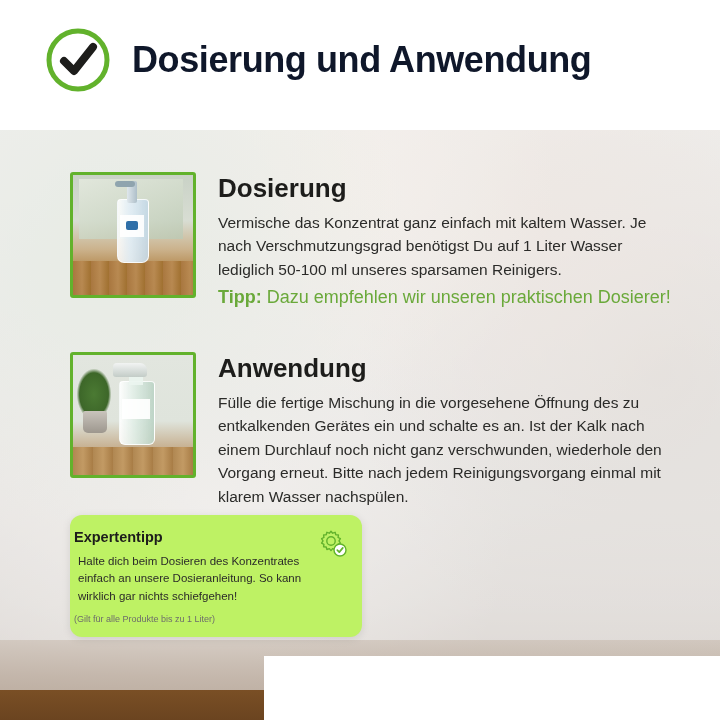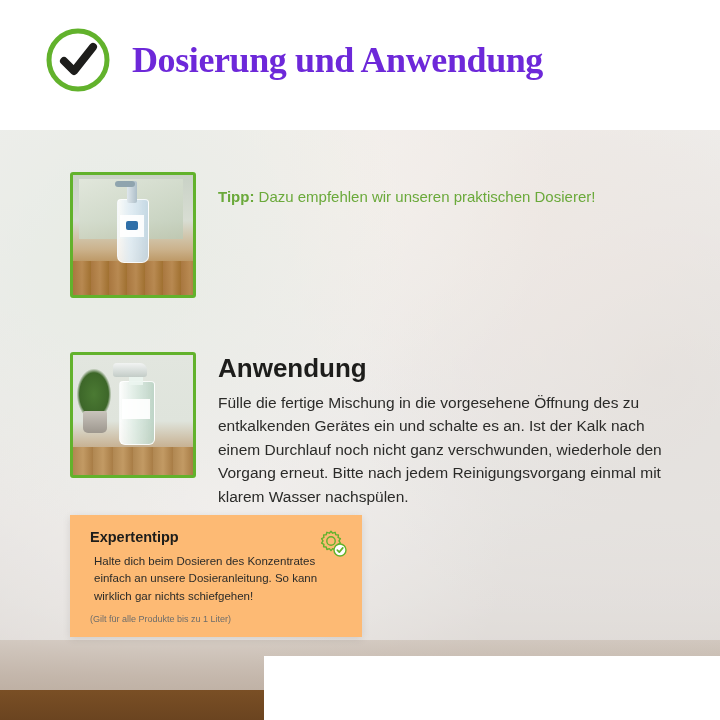--- a/index.html
+++ b/index.html
@@ -86,25 +86,24 @@
     flex: 0 0 68px;
   }
   .header-titles {
     display: flex;
     flex-direction: column;
     justify-content: center;
   }
   .title-line1 {
     font-size: 36px;
     font-weight: bold;
-    color: #6d28d9;
+    color: #0f172a;
     line-height: 1.06;
     letter-spacing: -0.4px;
     white-space: nowrap;
-    font-family: Liberation Serif, serif;
   }
   .title-line2 {
     font-size: 36px;
     font-weight: normal;
     color: #1d1d1b;
     line-height: 1.12;
     letter-spacing: -0.2px;
     white-space: nowrap;
   }
 
@@ -264,42 +263,42 @@
     margin: 0 0 8px 0;
     line-height: 1.1;
   }
   .section-text {
     font-size: 15.5px;
     line-height: 1.52;
     color: #2b2b29;
     margin: 0;
   }
   .tip-line {
-    font-size: 15px;
+    font-size: 18px;
     line-height: 1.52;
     color: #6aa93a;
-    margin-top: 12px;
+    margin-top: 3px;
   }
   .tip-strong {
     font-weight: bold;
     color: #6aa93a;
   }
 
   
   .expert-card {
     position: absolute;
     left: 70px;
     top: 515px;
     width: 292px;
     height: 122px;
-    background: #fdba74;
-    border-radius: 0;
+    background: #bef264;
+    border-radius: 12px;
     box-shadow: 0 2px 8px rgba(0,0,0,0.10);
     z-index: 6;
-    padding: 14px 20px;
+    padding: 14px 4px;
     box-sizing: border-box;
   }
   .expert-title {
     font-size: 14.5px;
     font-weight: bold;
     color: #1d1d1b;
     margin: 0 0 8px 0;
   }
   .expert-text {
     font-size: 11.5px;
@@ -381,20 +380,22 @@
         <div class="t1-bg"></div>
         <div class="t1-window"></div>
         <div class="t1-table"></div>
         <div class="t1-bottle"></div>
         <div class="t1-label"></div>
         <div class="t1-pump"></div>
         <div class="t1-nozzle"></div>
       </div>
     </div>
     <div class="section-body">
+      <h2 class="section-title">Dosierung</h2>
+      <p class="section-text">Vermische das Konzentrat ganz einfach mit kaltem Wasser. Je nach Verschmutzungsgrad benötigst Du auf 1 Liter Wasser lediglich 50-100 ml unseres sparsamen Reinigers.</p>
       <div class="tip-line"><span class="tip-strong">Tipp:</span><span> Dazu empfehlen wir unseren praktischen Dosierer!</span></div>
     </div>
   </div>
 
   <div class="section" id="section-anwendung">
     <div class="thumb">
       <div class="thumb-inner">
         <div class="t2-bg"></div>
         <div class="t2-plant"></div>
         <div class="t2-pot"></div>

